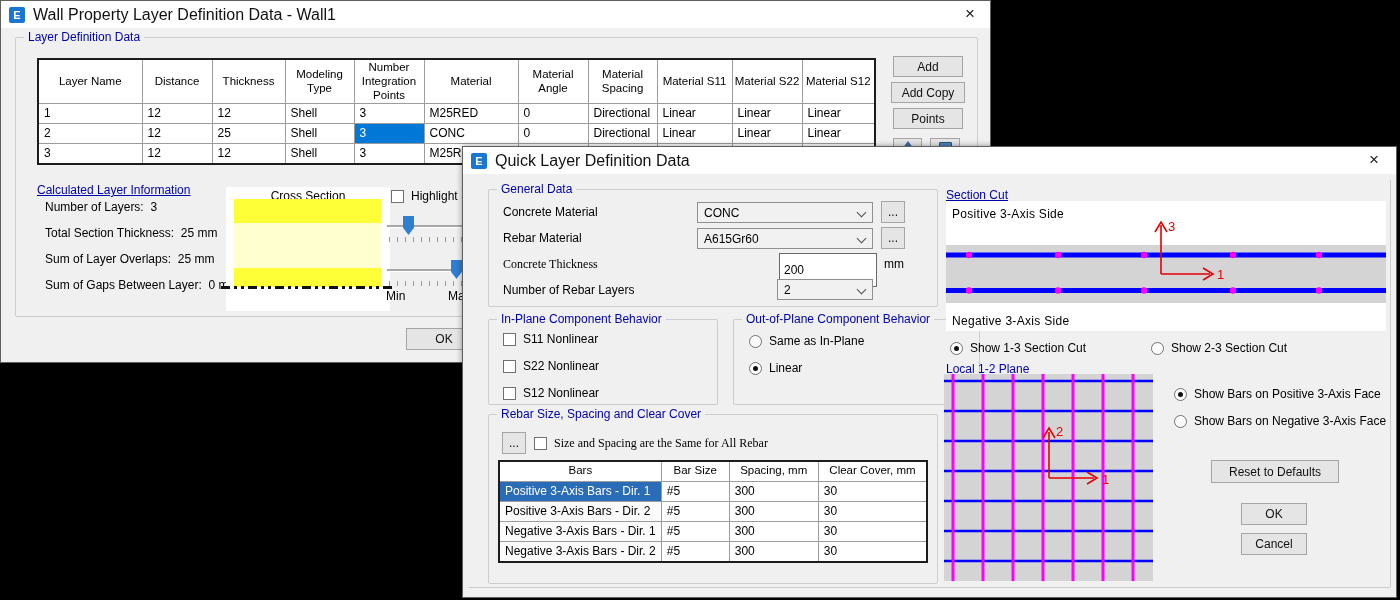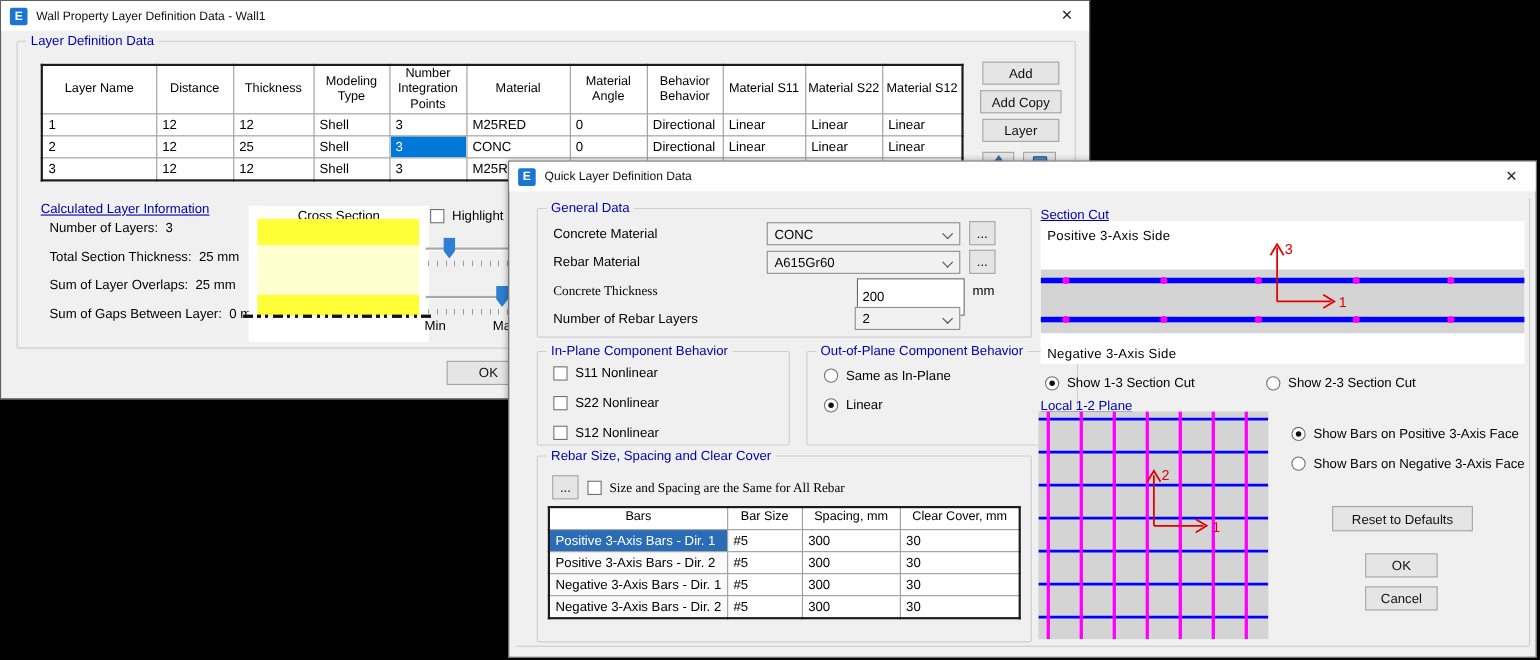--- a/index.html
+++ b/index.html
@@ -1,21 +1,21 @@
 <!DOCTYPE html>
 <html><head>
 <meta charset="utf-8">
 <style>
   *{margin:0;padding:0;box-sizing:border-box;}
   html,body{width:1400px;height:600px;}
   body{position:relative;background:#000;font-family:"Liberation Sans",sans-serif;font-size:12px;color:#000;overflow:hidden;}
   .dialog{position:absolute;background:#f0f0f0;border:1px solid #5f5f5f;}
   .titlebar{position:absolute;left:0;top:0;right:0;height:27px;background:#fff;display:flex;align-items:center;gap:8px;padding:0 8px;}
   .app-icon{width:16px;height:16px;background:#1976d2;border-radius:2px;color:#fff;font-weight:bold;font-size:11px;display:flex;align-items:center;justify-content:center;flex:none;}
-  .win-title{font-size:11px;color:#111;}
+  .win-title{font-size:16px;color:#111;}
   .close-x{position:absolute;top:2px;width:24px;height:22px;display:flex;align-items:center;justify-content:center;font-size:17px;font-weight:300;color:#222;cursor:default;}
   .groupbox{position:absolute;border:1px solid #cdcdcd;border-radius:2px;}
   .grouplabel{position:absolute;top:-8px;left:8px;background:#f0f0f0;padding:0 4px;color:#0000ae;white-space:nowrap;}
   .sublink{position:absolute;color:#0000ae;text-decoration:underline;white-space:nowrap;}
   .lbl{position:absolute;white-space:nowrap;}
   .btn{position:absolute;background:#e5e5e5;border:1px solid #a5a5a5;display:flex;align-items:center;justify-content:center;font-size:12px;color:#111;white-space:nowrap;}
   .combo{position:absolute;background:#f1f1f1;border:1px solid #8f8f8f;display:flex;align-items:center;padding:0 20px 0 6px;white-space:nowrap;}
   .combo::after{content:"";position:absolute;right:7px;top:6px;width:6px;height:6px;border-left:1px solid #505050;border-bottom:1px solid #505050;transform:rotate(-45deg);}
   .tinput{position:absolute;background:#fff;border:1px solid #696969;font:12px "Liberation Sans",sans-serif;padding:16px 4px;}
   .opt{position:absolute;display:flex;align-items:center;gap:7px;white-space:nowrap;}
@@ -72,21 +72,21 @@
       </colgroup>
       <tbody>
           <tr style="height:44px;">
         <th>Layer Name</th>
         <th>Distance</th>
         <th>Thickness</th>
         <th>Modeling Type</th>
         <th>Number Integration Points</th>
         <th>Material</th>
         <th>Material Angle</th>
-        <th>Behavior Behavior</th>
+        <th>Material Spacing</th>
         <th>Material S11</th>
         <th>Material S22</th>
         <th>Material S12</th>
       </tr>
       <tr>
         <td>1</td>
         <td>12</td>
         <td>12</td>
         <td>Shell</td>
         <td>3</td>
@@ -122,21 +122,21 @@
         <td></td>
         <td></td>
         <td></td>
       </tr>
     </tbody>
       </table>
   </div>
 
   <div class="btn" style="left:892px;top:55px;width:70px;height:21px;">Add</div>
   <div class="btn" style="left:890px;top:81px;width:74px;height:21px;">Add Copy</div>
-  <div class="btn" style="left:892px;top:107px;width:70px;height:21px;">Layer</div>
+  <div class="btn" style="left:892px;top:107px;width:70px;height:21px;">Points</div>
   <div class="btn" style="left:892px;top:137px;width:29px;height:20px;align-items:flex-start;">
       <span class="tri-up"></span>
     </div>
   <div class="btn" style="left:929px;top:137px;width:30px;height:20px;align-items:flex-start;">
       <span class="bar-glyph"></span>
     </div>
 
   <div class="sublink" style="left:36px;top:182px;">Calculated Layer Information</div>
   <div class="lbl" style="left:44px;top:199px;"><span>Number of Layers:</span>&nbsp;&nbsp;<span>3</span></div>
   <div class="lbl" style="left:44px;top:225px;"><span>Total Section Thickness:</span>&nbsp;&nbsp;<span>25 mm</span></div>

